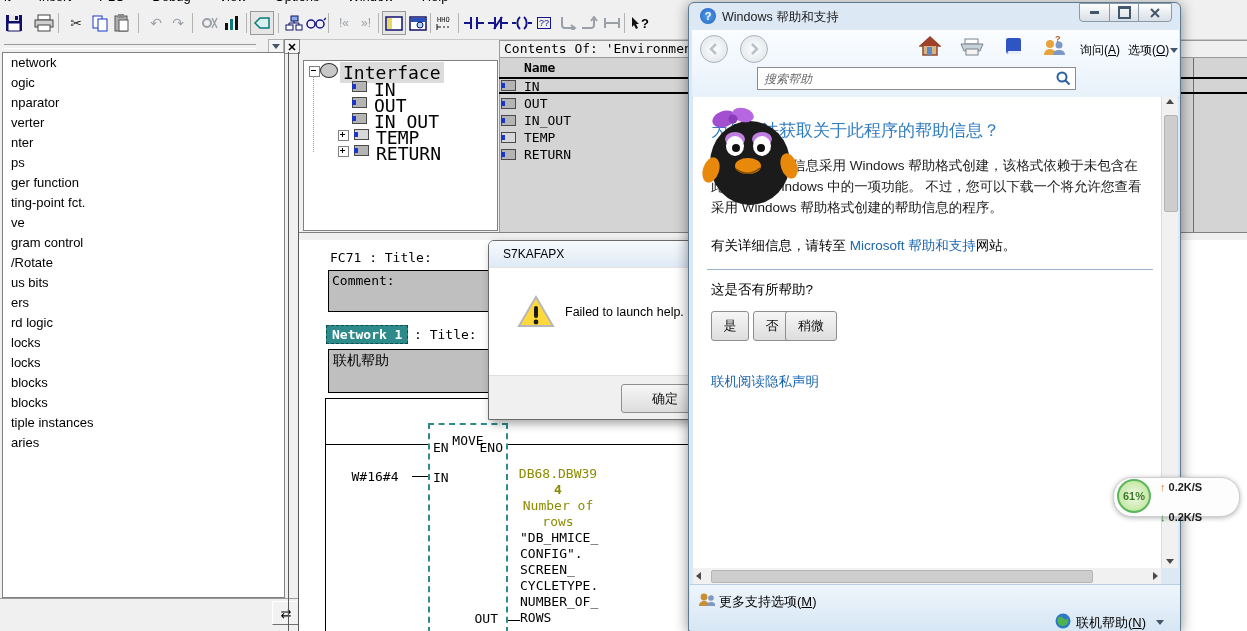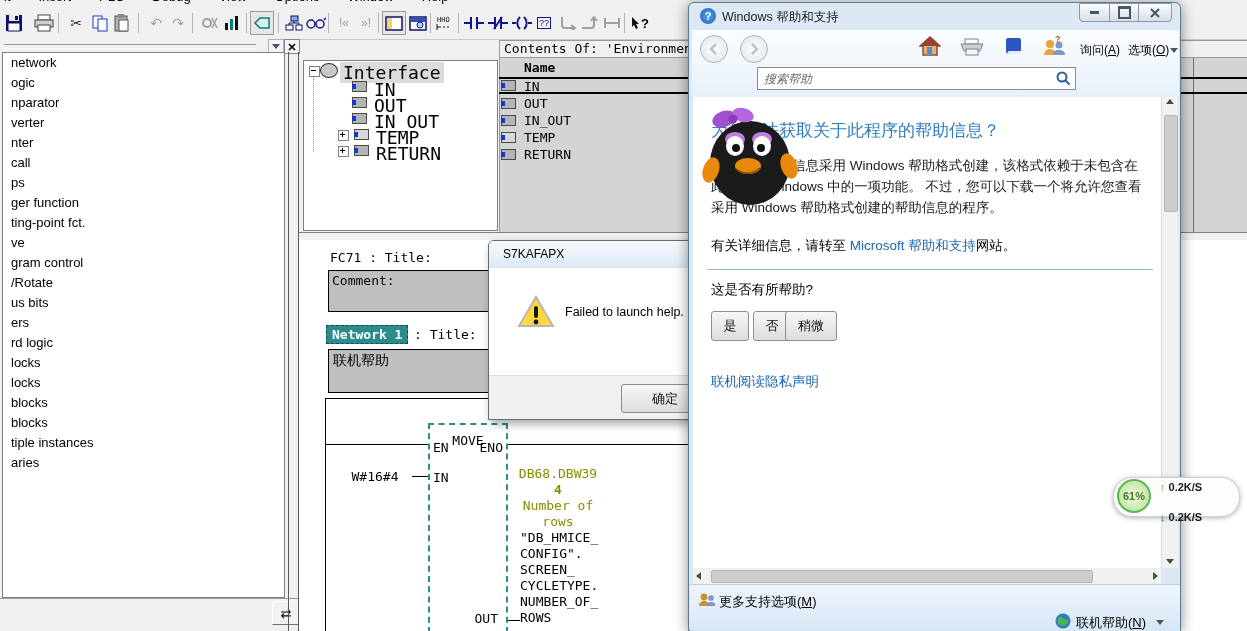--- a/index.html
+++ b/index.html
@@ -214,21 +214,20 @@
         </svg>
       </div>
   </div>
 
   <div class="pane" style="left:2px;top:52px;width:283px;height:546px;">
     <div class="catitem">network</div>
     <div class="catitem">ogic</div>
     <div class="catitem">nparator</div>
     <div class="catitem">verter</div>
     <div class="catitem">nter</div>
-    <div class="catitem">call</div>
     <div class="catitem">ps</div>
     <div class="catitem">ger function</div>
     <div class="catitem">ting-point fct.</div>
     <div class="catitem">ve</div>
     <div class="catitem">gram control</div>
     <div class="catitem">/Rotate</div>
     <div class="catitem">us bits</div>
     <div class="catitem">ers</div>
     <div class="catitem">rd logic</div>
     <div class="catitem">locks</div>

